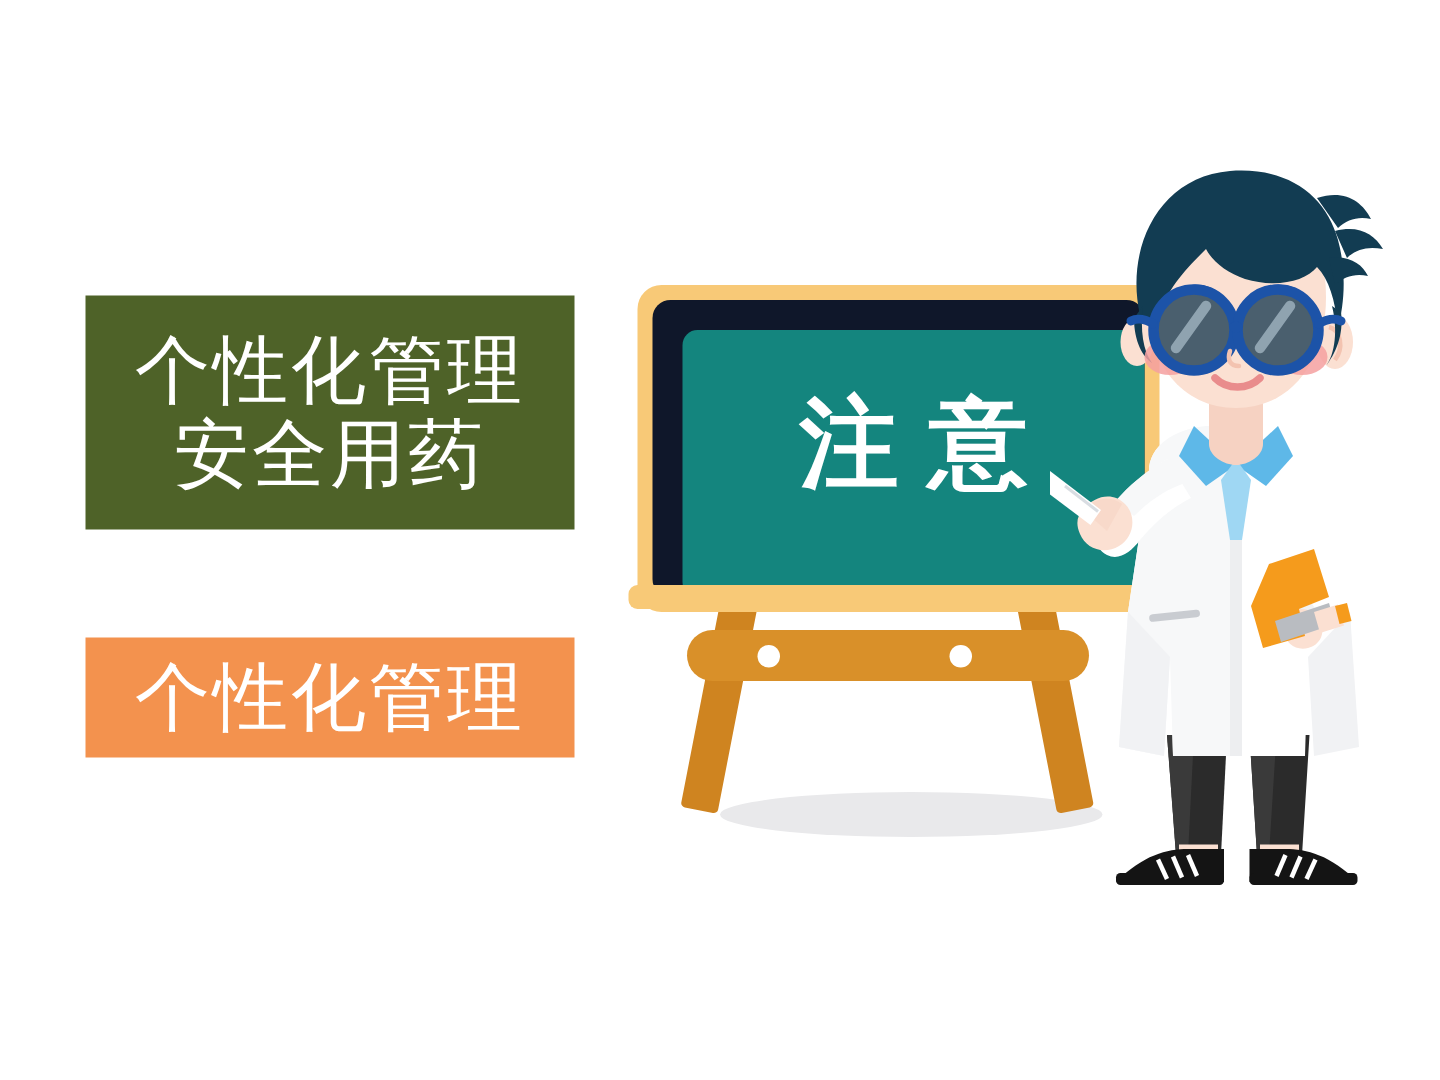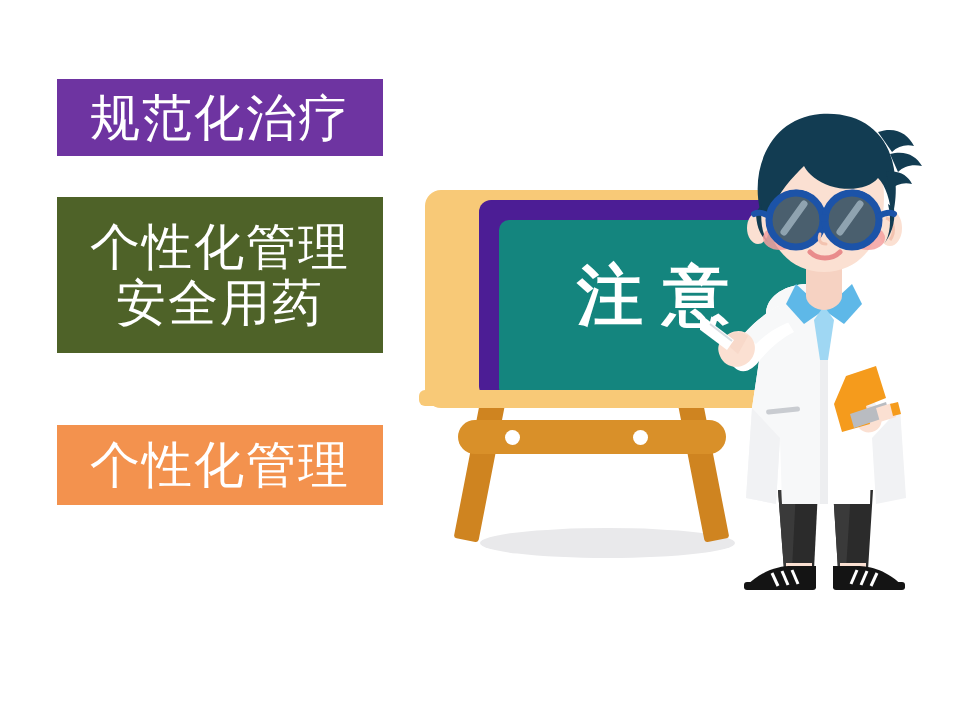--- a/index.html
+++ b/index.html
@@ -117,23 +117,22 @@
     position: absolute;
     left: 0px; top: 0px;
     width: 348px; height: 218px;
     background: #F8C977;
     border-radius: 16px;
   }
   #board-frame-inner {
     position: absolute;
     left: 10px; top: 10px;
     width: 328px; height: 198px;
-    background: #4c1d95;
+    background: #0f172a;
     border-radius: 12px;
-    margin-left: 44px;
   }
   #board-surface {
     position: absolute;
     left: 20px; top: 20px;
     width: 308px; height: 178px;
     background: #14857E;
     border-radius: 10px;
   }
   #board-lip {
     position: absolute;
@@ -166,23 +165,20 @@
     width: 250px;
     height: 492px;
   }
   #doctor svg { display: block; }
 </style>
 </head>
 <body>
 
 <div id="slide">
 
-  <div class="label-box" id="label-box-1">
-    <span class="label-line">规范化治疗</span>
-  </div>
 
   <div class="label-box" id="label-box-2">
     <span class="label-line">个性化管理</span>
     <span class="label-line">安全用药</span>
   </div>
 
   <div class="label-box" id="label-box-3">
     <span class="label-line">个性化管理</span>
   </div>
 

